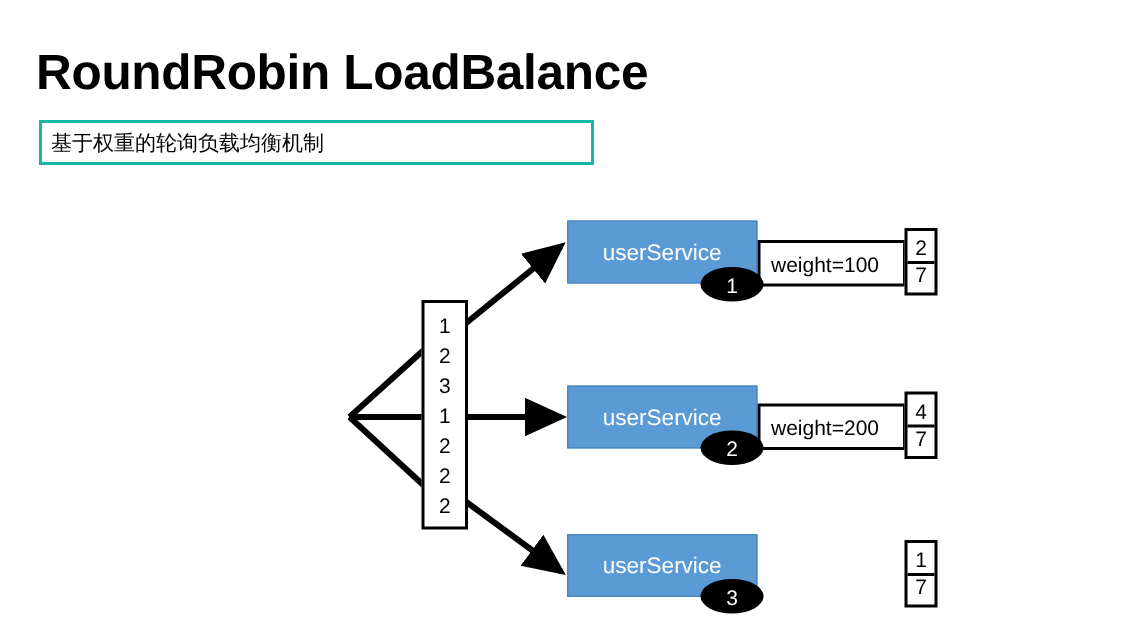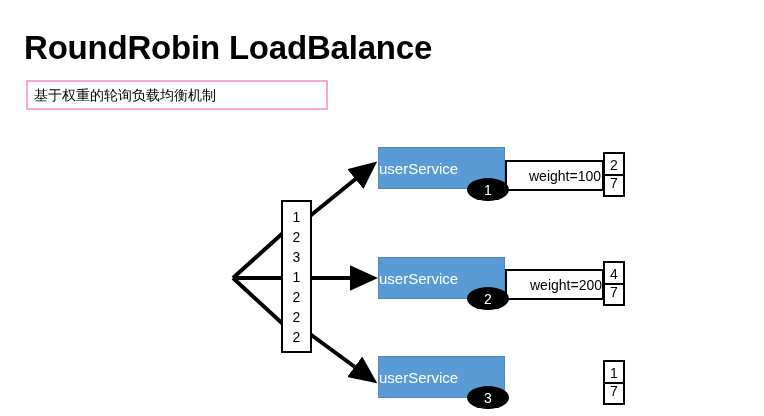--- a/index.html
+++ b/index.html
@@ -32,23 +32,23 @@
     font-weight: bold;
     letter-spacing: -0.2px;
     line-height: 40px;
     white-space: nowrap;
     color: #000;
   }
   .subtitle-box {
     position: absolute;
     left: 26px;
     top: 64px;
-    width: 302px;
+    width: 370px;
     height: 30px;
-    border: 2px solid #f9a8d4;
+    border: 2px solid #14b8a6;
     background: #fff;
     box-sizing: border-box;
     display: flex;
     align-items: center;
   }
   .subtitle-text {
     padding-left: 6px;
     font-size: 14px;
     line-height: 16px;
     white-space: nowrap;
@@ -64,21 +64,21 @@
   }
 
   
   .svc-box {
     position: absolute;
     background: #5B9BD5;
     border: 1px solid #4A8AC4;
     box-sizing: border-box;
     display: flex;
     align-items: center;
-    justify-content: flex-start;
+    justify-content: center;
     color: #ffffff;
     font-size: 15px;
     white-space: nowrap;
   }
   .svc-order {
     left: 118px;
     top: 242px;
     width: 115px;
     height: 41px;
   }
@@ -116,23 +116,23 @@
     width: 99px;
     height: 31px;
     border: 2px solid #000;
     background: #ffffff;
     box-sizing: border-box;
     display: flex;
     align-items: center;
     font-size: 14px;
     z-index: 4;
   }
-  .weight-box span { padding-left: 22px; white-space: nowrap; }
+  .weight-box span { padding-left: 7px; white-space: nowrap; }
   .weight-box.r1 { top: 144px; }
-  .weight-box.r2 { top: 253px; justify-content: flex-end; }
+  .weight-box.r2 { top: 253px; }
   .weight-box.r3 { top: 352px; }
 
   
   .frac-box {
     position: absolute;
     left: 603px;
     width: 22px;
     height: 45px;
     border: 2px solid #000;
     background: #ffffff;

